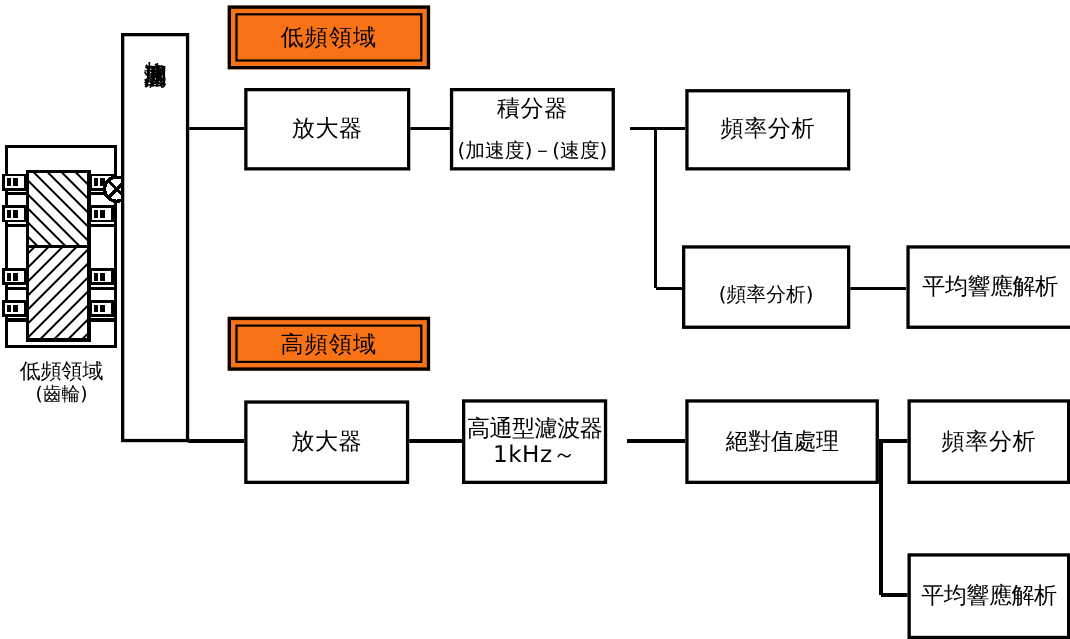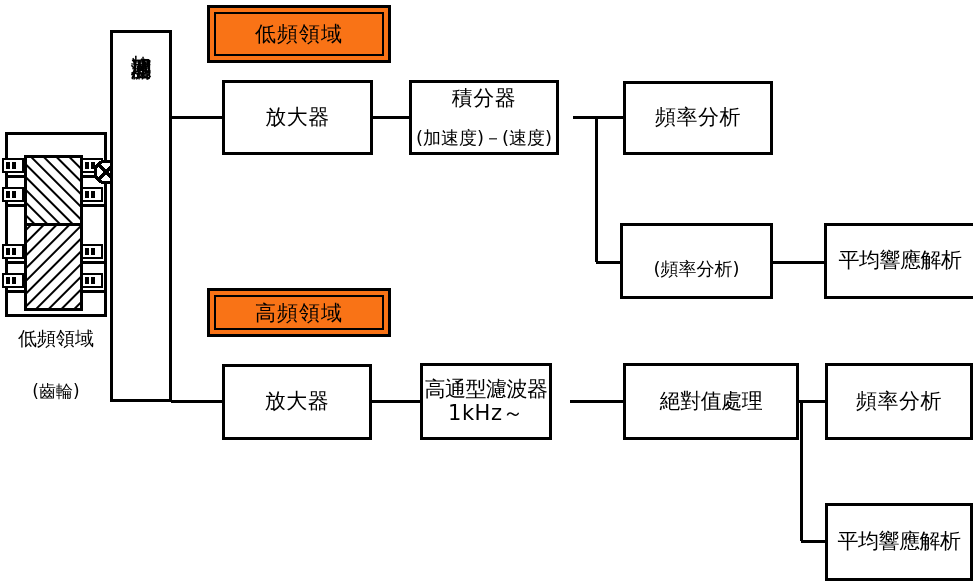--- a/index.html
+++ b/index.html
@@ -89,21 +89,20 @@
   .caption {
     position: absolute;
     text-align: center;
     font-size: 19px;
     line-height: 1.18;
     white-space: nowrap;
   }
   .caption .sub {
     font-size: 17px;
     display: block;
-    margin-top: 32px;
   }
 </style>
 </head>
 <body>
 
 <div id="diagram-root">
 
   <svg class="layer" viewBox="0 0 973 581">
     <g stroke="#000" stroke-width="3" fill="none" shape-rendering="crispEdges">
 

